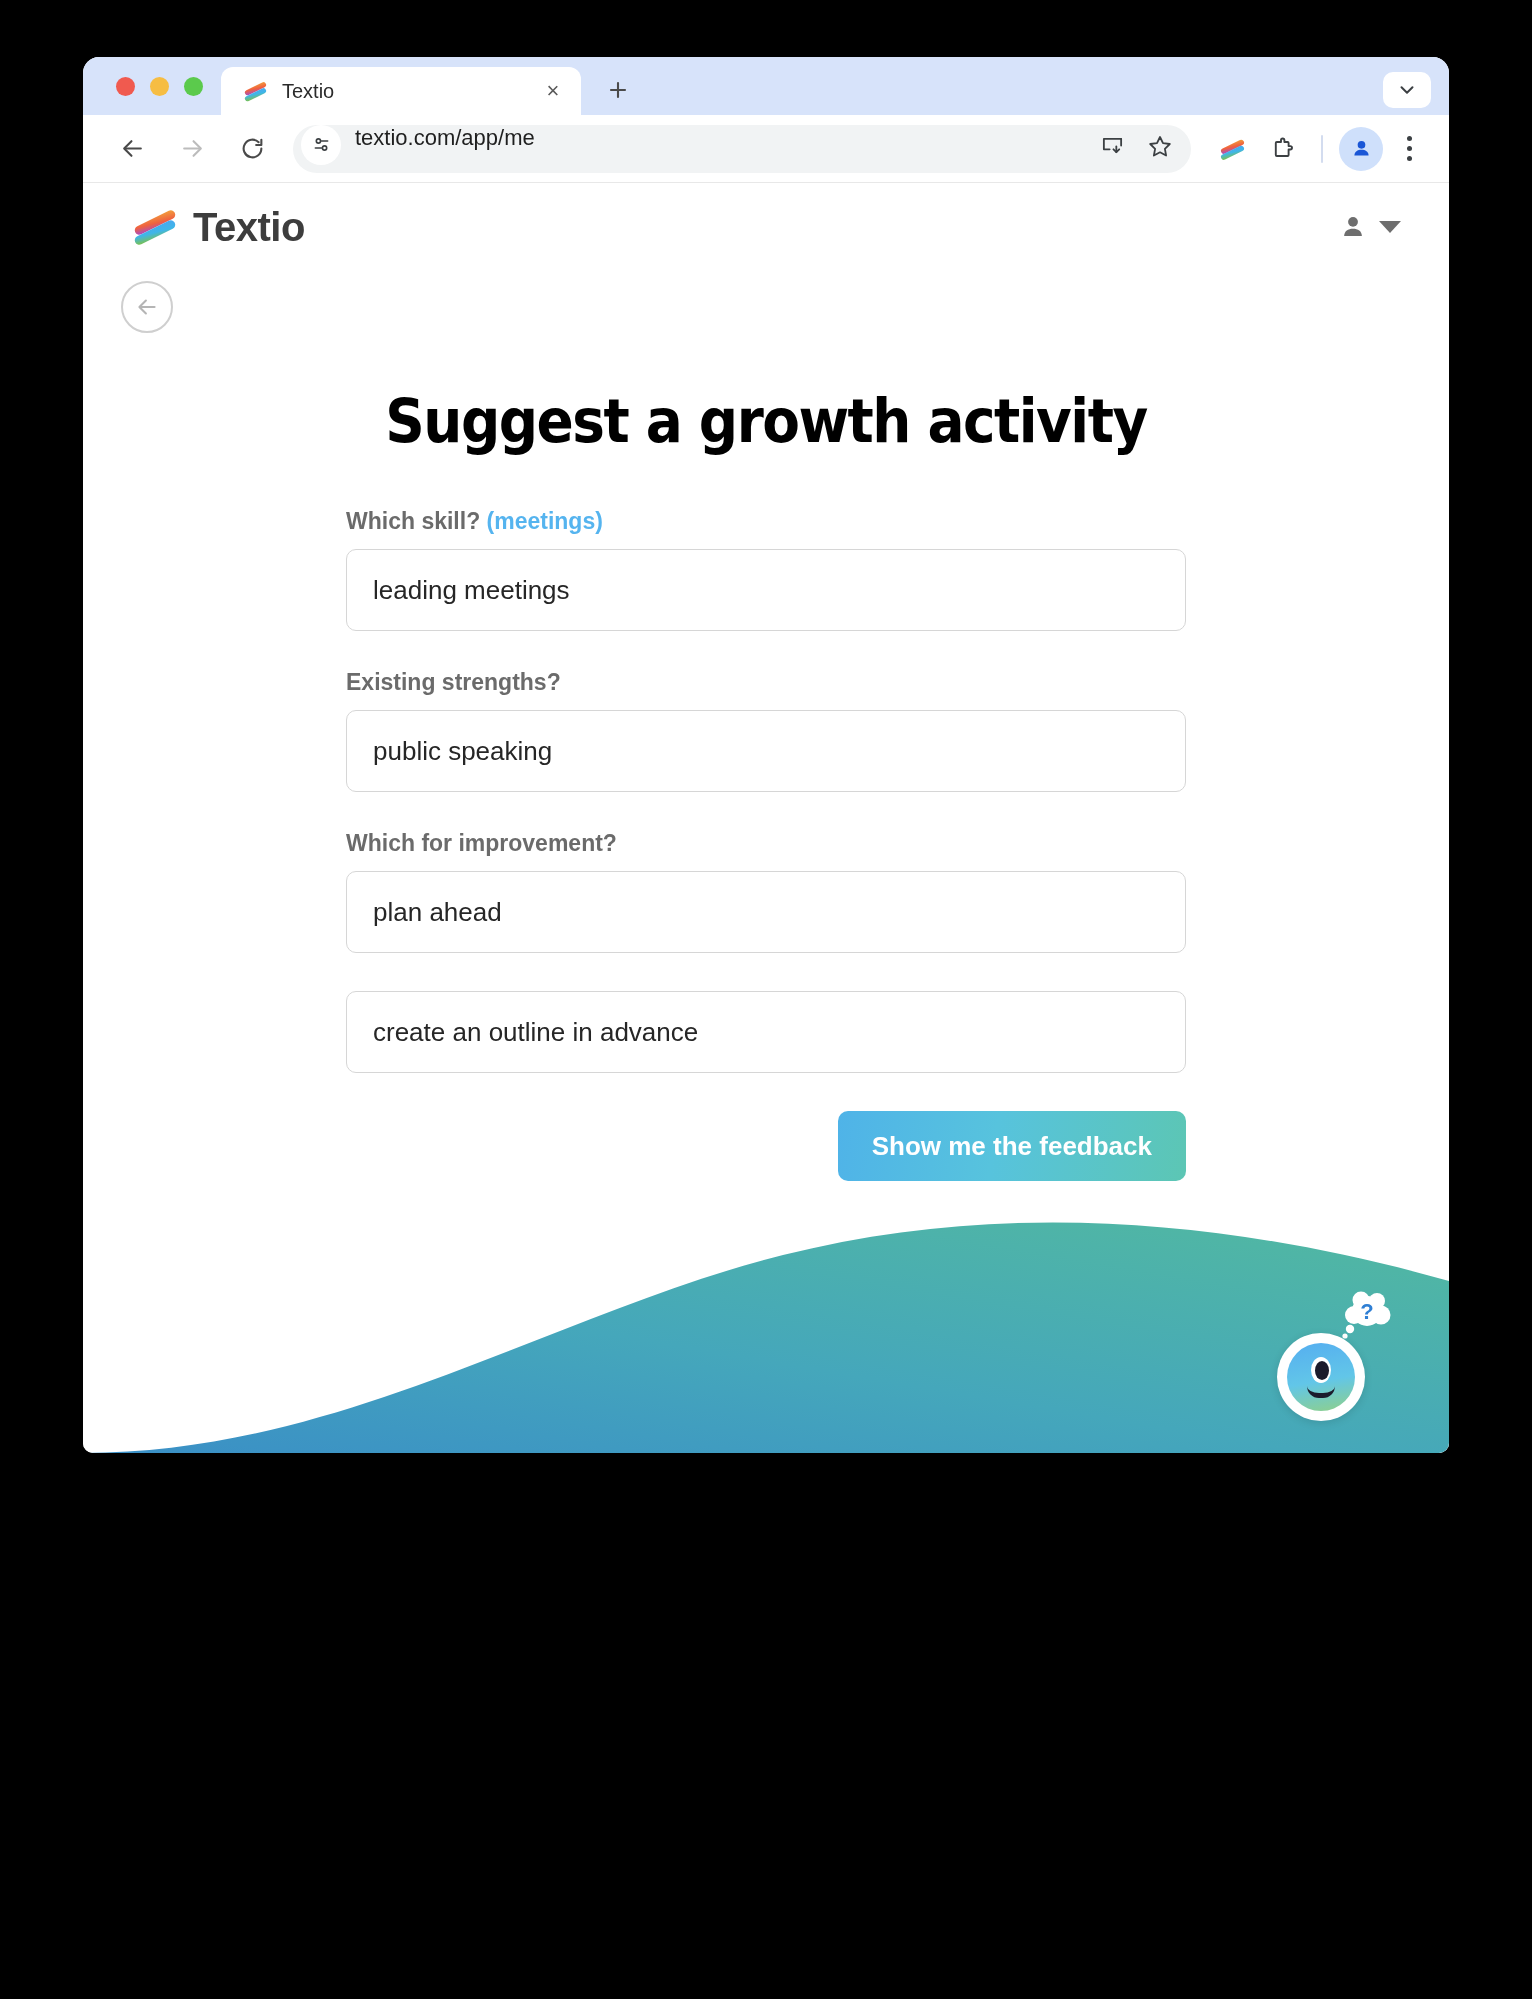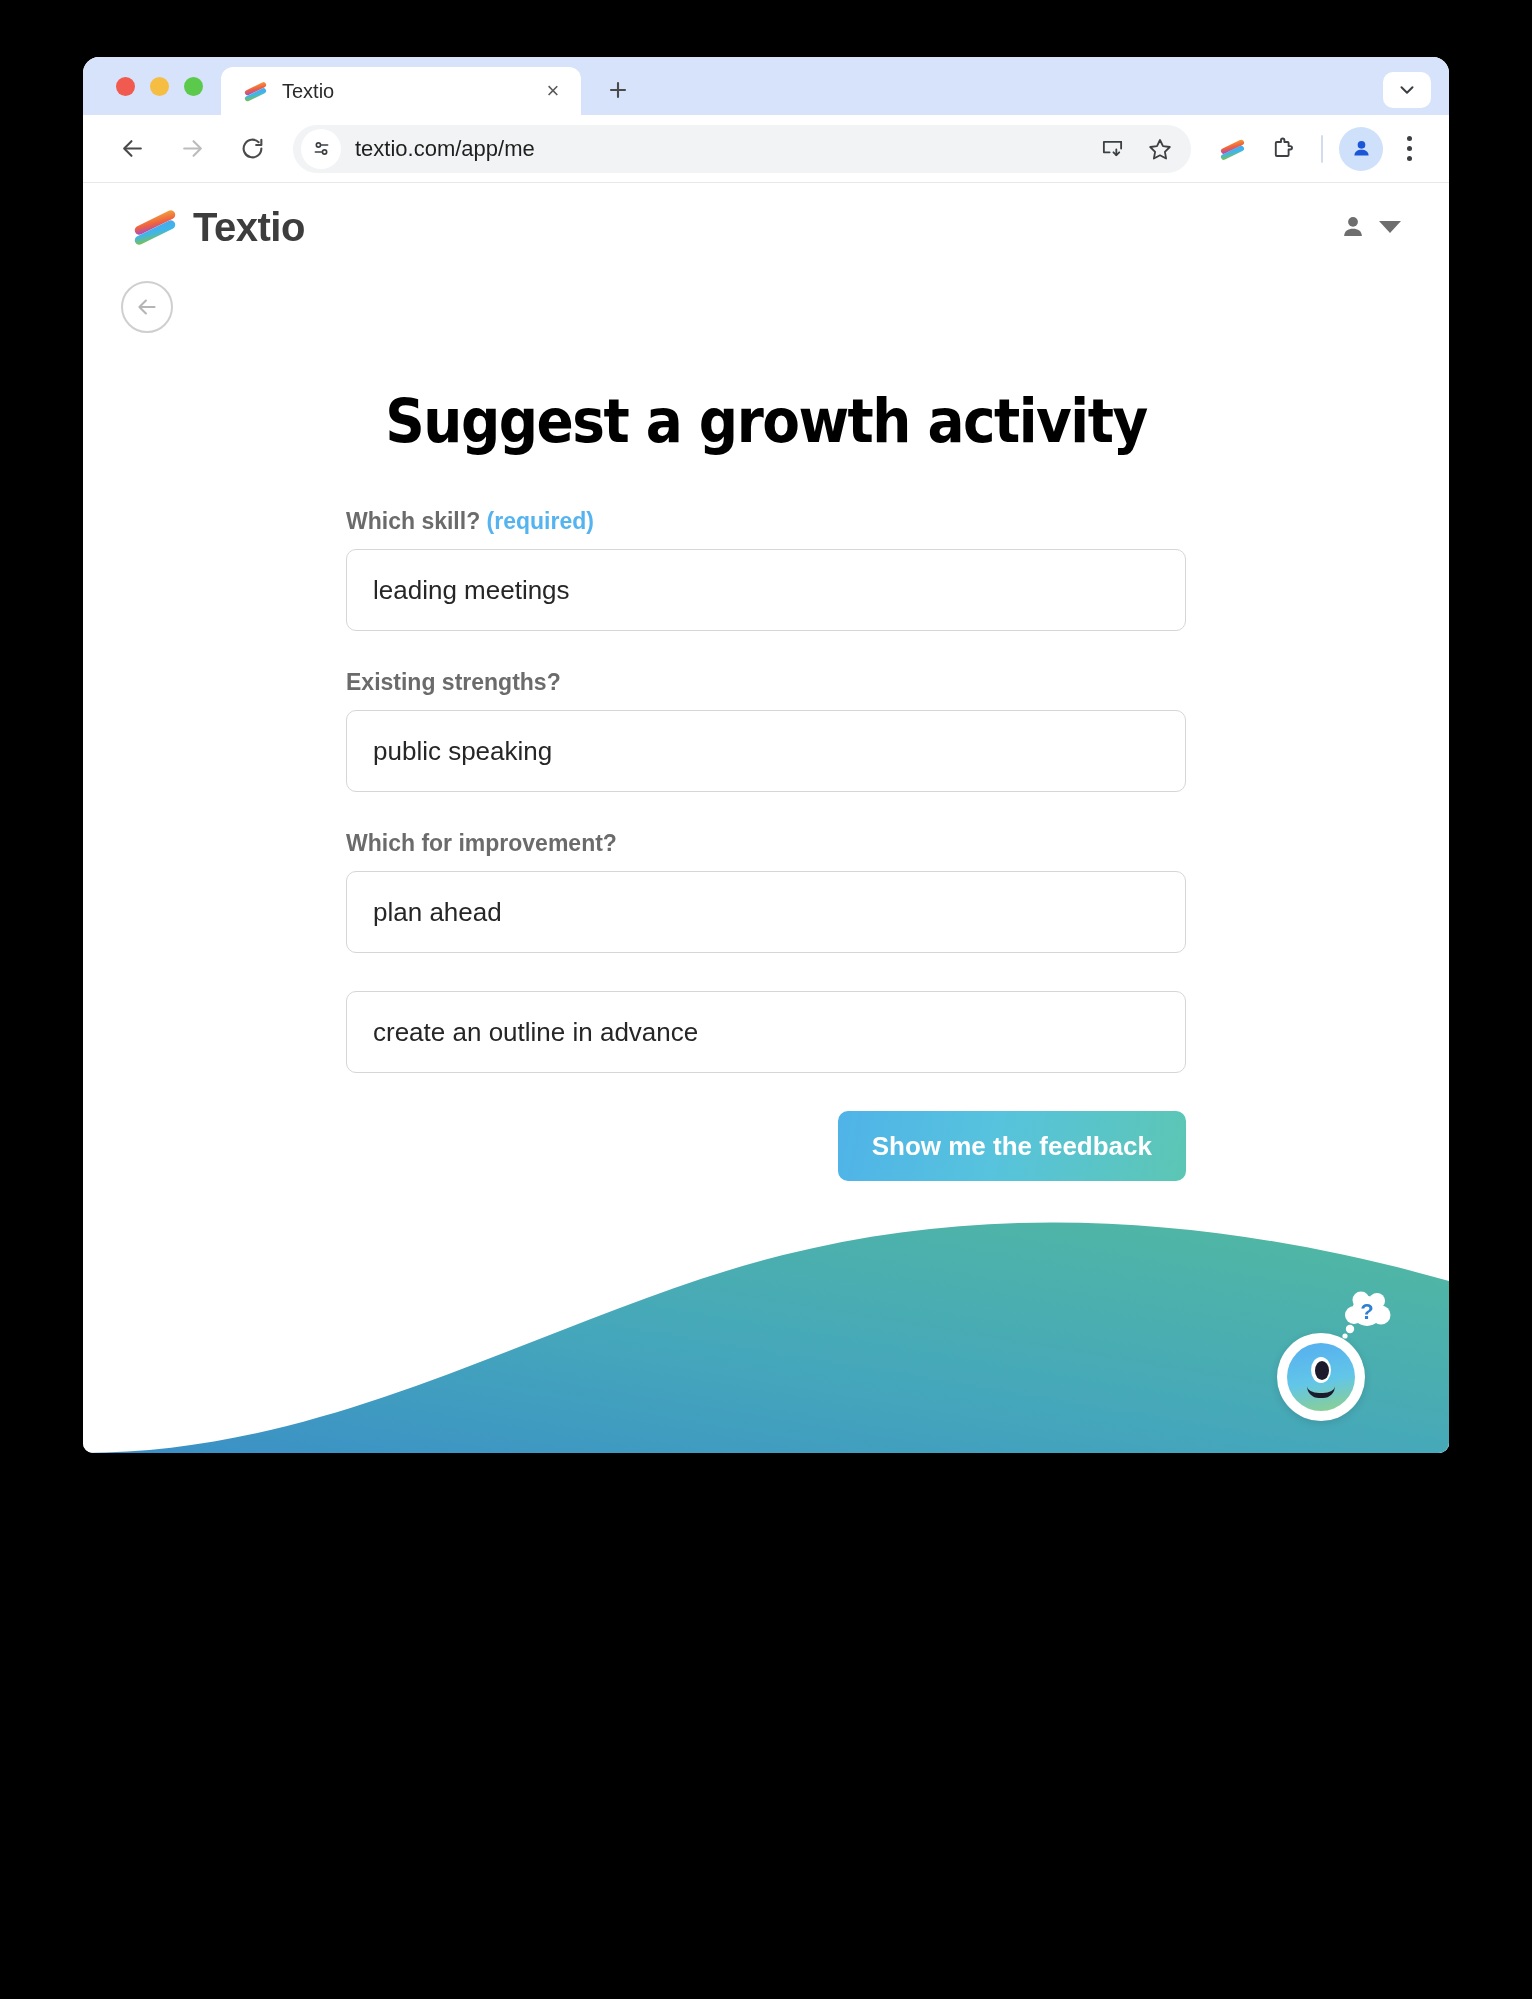--- a/index.html
+++ b/index.html
@@ -114,21 +114,21 @@
   .nav-btn.disabled { color: #bcbcbc; }
   .nav-gap { width: 14px; }
 
   .omnibox {
     flex: 1;
     height: 48px;
     margin: 0 10px 0 18px;
     background: #f1f3f4;
     border-radius: 24px;
     display: flex;
-    align-items: center;
+    align-items: flex-start;
     padding: 0 10px 0 8px;
     position: relative;
   }
   .site-info {
     width: 40px; height: 40px;
     background: #ffffff;
     border-radius: 50%;
     display: flex; align-items: center; justify-content: center;
     flex: 0 0 40px;
   }
@@ -509,21 +509,21 @@
         </div>
       </div>
 
       <h1 class="page-title">Suggest a growth activity</h1>
 
       <div class="form">
 
         <div class="field">
           <div class="field-label">
             <span>Which skill?</span>
-            <span class="field-required">(required)</span>
+            <span class="field-required">(meetings)</span>
           </div>
           <input class="field-input" type="text" value="leading meetings" style="">
         </div>
 
         <div class="field">
           <div class="field-label">
             <span>Existing strengths?</span>
           </div>
           <input class="field-input" type="text" value="public speaking" style="">
         </div>

